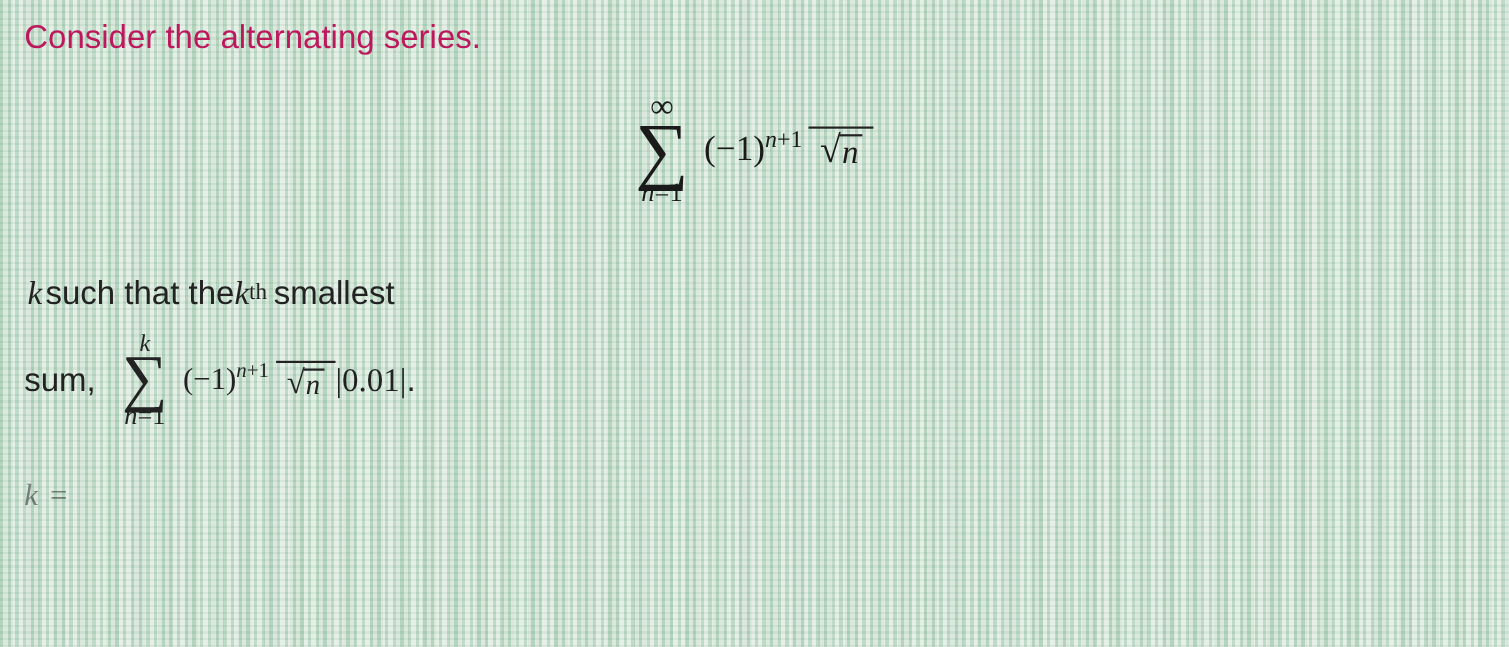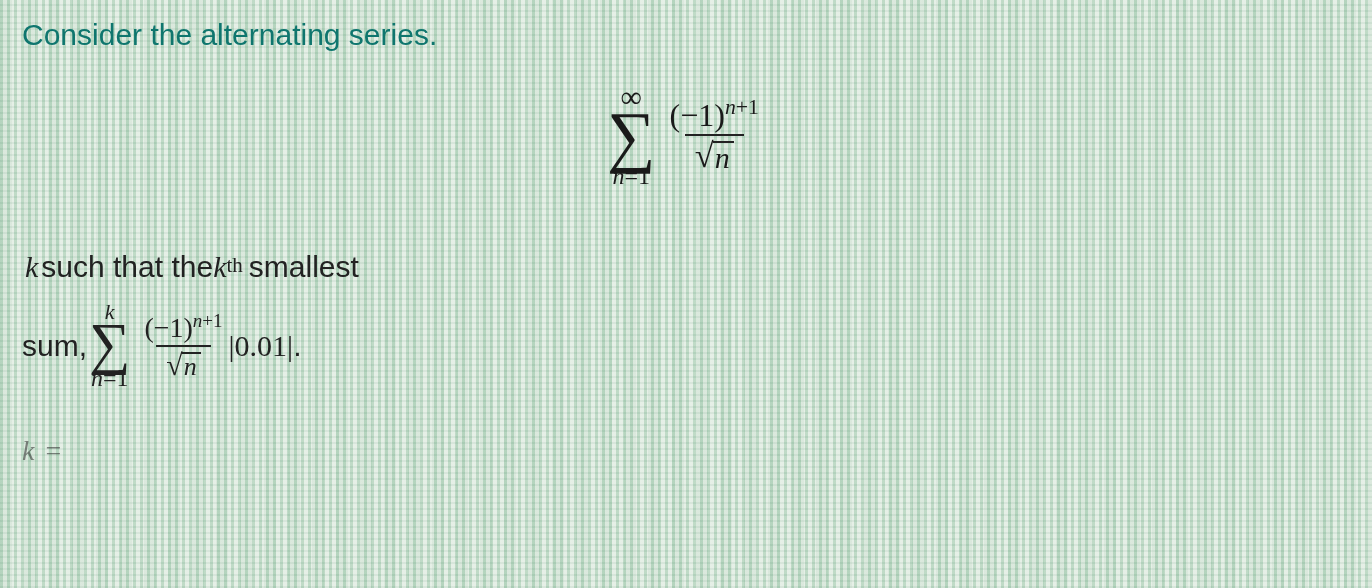--- a/index.html
+++ b/index.html
@@ -32,21 +32,21 @@
     
     .content {
       position: relative;
       z-index: 1;
       padding: 18px 22px 20px 22px;
       color: #1a1a1a;
     }
     
     .intro-line {
       font-size: 30px;
-      color: #0f766e;
+      color: #be185d;
       margin-bottom: 30px;
     }
     
     .main-formula {
       text-align: center;
       margin: 26px 0 50px 0;
     }
     
     .question-block {
       font-size: 30px;
@@ -98,21 +98,20 @@
     
     .sigma-bottom {
       font-size: 24px;
       font-style: italic;
       line-height: 1;
       margin-top: -2px;
     }
     
     .frac {
       display: inline-flex;
-      flex-direction: column;
       align-items: center;
       font-family: 'Times New Roman', serif;
       margin-left: 8px;
       vertical-align: middle;
     }
     
     .frac-num {
       padding: 0 6px 3px 6px;
       font-size: 32px;
       line-height: 1;
@@ -226,21 +225,21 @@
   <div class="question-block">
     <div class="inline-row">
       <span class="mathit" style="margin:0 3px">k</span>
       <span> such that the </span>
       <span class="mathit">k</span>
         <span class="ksup-th">th</span>
       <span style="margin-left:6px"> smallest</span>
     </div>
 
     <div class="inline-row" style="margin-top:6px">
-      <span style="margin-right:2px">sum, </span>
+      <span style="margin-right:24px">sum, </span>
 
       <span class="sigma-block">
         <span class="sigma-stack">
           <span class="sigma-top">k</span>
           <span class="sigma-symbol small">∑</span>
           <span class="sigma-bottom">
             <span>n</span><span style="font-style:normal">=</span><span style="font-style:normal">1</span>
           </span>
         </span>
         <span class="frac small">

